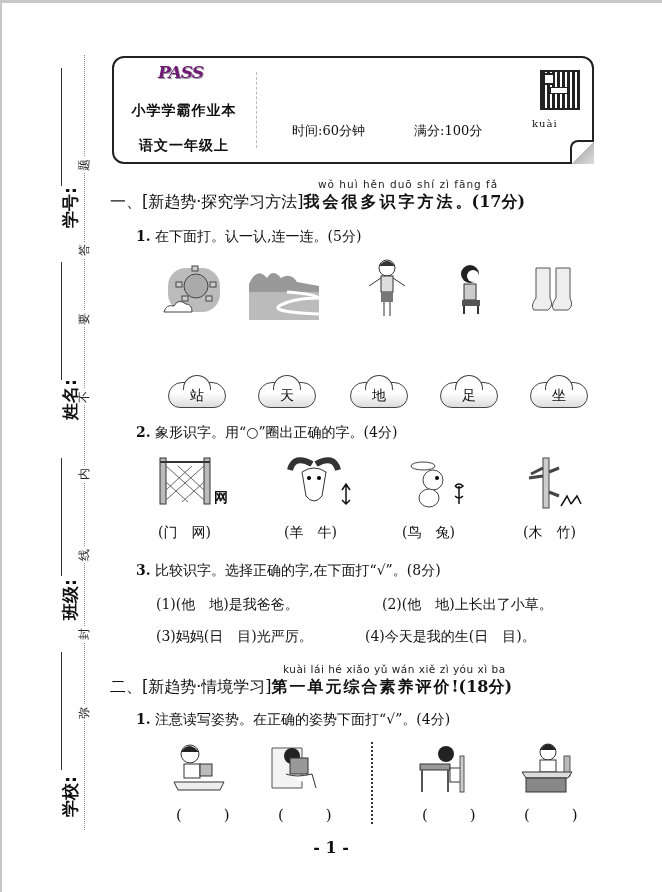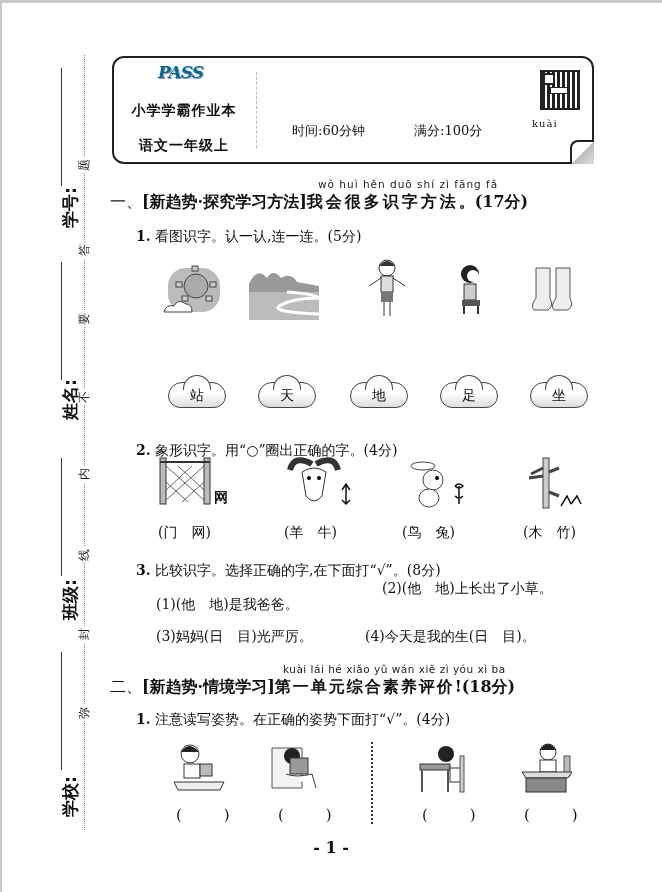--- a/index.html
+++ b/index.html
@@ -22,21 +22,21 @@
   }
   .field-line { position:absolute; left:61px; width:1px; background:#333; }
 
   
   .header-box {
     position:absolute; left:112px; top:56px; width:478px; height:104px;
     border:2px solid #222; border-radius:12px; background:#fff;
   }
   .logo {
     position:absolute; left:44px; top:4px; font-family:"DejaVu Serif", serif; font-weight:bold; font-style:italic;
-    font-size:17px; letter-spacing:-1px; color:#0369a1; text-shadow:1px 1px 0 #999;
+    font-size:17px; letter-spacing:-1px; color:#701a75; text-shadow:1px 1px 0 #999;
   }
   .book-title { position:absolute; left:6px; width:128px; text-align:center; font-family:"DejaVu Sans", sans-serif; font-weight:bold; font-size:14px; letter-spacing:1px; }
   .header-divider { position:absolute; left:142px; top:14px; height:76px; border-left:1px dashed #bbb; }
   .main-title { position:absolute; left:150px; top:22px; width:260px; text-align:center; font-family:"DejaVu Serif", serif; font-weight:bold; font-size:21px; letter-spacing:2px; }
   .meta { position:absolute; top:64px; font-size:13px; }
   .qr {
     position:absolute; left:426px; top:12px; width:36px; height:36px;
     background:
       repeating-linear-gradient(90deg,#222 0 3px,#fff 3px 5px),
       #222;
@@ -46,21 +46,21 @@
   .qr::after { content:""; position:absolute; left:8px; top:15px; width:16px; height:5px; background:#fff; border:1px solid #222; }
   .qr-label { position:absolute; left:418px; top:60px; font-size:10px; letter-spacing:1px; }
   .page-curl {
     position:absolute; right:-2px; bottom:-2px; width:22px; height:22px;
     background:linear-gradient(135deg,#fff 0 48%,#bbb 50%,#ddd 100%);
     border-left:2px solid #222; border-top:2px solid #222; border-top-left-radius:8px;
   }
 
   
   .section { position:absolute; left:110px; font-size:16px; white-space:nowrap; }
-  .section .tag { font-weight:bold;margin-top:36px; }
+  .section .tag { font-weight:normal;margin-top:36px; }
   .section .title-bold { font-weight:bold; letter-spacing:3px; font-family:Liberation Serif, serif; }
   .pinyin { position:absolute; font-family:"DejaVu Sans", sans-serif; font-size:10.5px; color:#222; white-space:nowrap; }
   .question { position:absolute; left:136px; font-size:14px; white-space:nowrap; }
   .question b { font-family:"DejaVu Serif", serif; }
 
   
   .pic { position:absolute; width:64px; height:60px; }
   .cloud {
     position:absolute; width:56px; height:24px; border:1.5px solid #444; border-radius:14px 14px 12px 12px;
     background:linear-gradient(#fff 40%, #ddd); text-align:center; line-height:24px; font-size:14px;
@@ -115,21 +115,21 @@
   <div class="qr-label">kuài</div>
   <div class="page-curl"></div>
 </div>
 
 <div class="pinyin" style="left:318px;top:178px;letter-spacing:1px">wǒ huì hěn duō shí  zì  fāng  fǎ</div>
 <div class="section" style="top:192px">
   <span>一、</span><span class="tag">[新趋势·探究学习方法]</span><span class="title-bold">我会很多识字方法</span><span style="font-weight:bold">。(17分)</span>
 </div>
 
 <div class="question" style="top:228px">
-  <b>1.</b> <span>看图识字。认一认,连一连。(5分)</span>
+  <b>1.</b> <span>在下面打。认一认,连一连。(5分)</span>
 </div>
 
 <div class="pic" style="left:162px;top:262px">
   <svg width="64" height="60" viewBox="0 0 64 60">
     <rect x="6" y="6" width="52" height="44" rx="18" fill="#bbb"></rect>
     <circle cx="34" cy="24" r="12" fill="#aaa" stroke="#444"></circle>
     <g stroke="#444" fill="#ccc">
         <rect x="30" y="4" width="6" height="5"></rect>
         <rect x="48" y="20" width="6" height="5"></rect>
         <rect x="14" y="20" width="6" height="5"></rect>
@@ -174,21 +174,21 @@
     <path d="M28 6 h14 v30 q4 8 -2 12 h-14 q-4 -4 2 -12z" fill="#eee" stroke="#555"></path>
   </svg>
 </div>
 
 <div class="cloud" style="left:168px;top:382px"><span>站</span></div>
 <div class="cloud" style="left:258px;top:382px"><span>天</span></div>
 <div class="cloud" style="left:350px;top:382px"><span>地</span></div>
 <div class="cloud" style="left:440px;top:382px"><span>足</span></div>
 <div class="cloud" style="left:530px;top:382px"><span>坐</span></div>
 
-<div class="question" style="top:442px">
+<div class="question" style="top:424px">
   <b>2.</b> <span>象形识字。用“○”圈出正确的字。(4分)</span>
 </div>
 
 <div class="pic" style="left:158px;top:456px;width:78px">
   <svg width="78" height="50" viewBox="0 0 78 50">
     <rect x="2" y="2" width="6" height="46" fill="#bbb" stroke="#333"></rect>
       <rect x="46" y="2" width="6" height="46" fill="#bbb" stroke="#333"></rect>
     <line x1="2" y1="6" x2="52" y2="6" stroke="#333" stroke-width="2"></line>
     <path d="M8 10 l38 34 M8 26 l22 20 M20 10 l26 24 M46 10 l-38 34 M46 26 l-22 20 M34 10 l-26 24" stroke="#666" fill="none"></path>
     <text x="56" y="46" font-size="14" font-weight="bold" fill="#111">网</text>
@@ -222,21 +222,21 @@
 
 <div class="choice" style="left:158px;top:524px">(门　网)</div>
 <div class="choice" style="left:284px;top:524px">(羊　牛)</div>
 <div class="choice" style="left:402px;top:524px">(鸟　兔)</div>
 <div class="choice" style="left:523px;top:524px">(木　竹)</div>
 
 <div class="question" style="top:562px">
   <b>3.</b> <span>比较识字。选择正确的字,在下面打“√”。(8分)</span>
 </div>
 <div class="choice" style="left:156px;top:596px">(1)(他　地)是我爸爸。</div>
-<div class="choice" style="left:382px;top:580px">(2)(他　地)上长出了小草。</div>
+<div class="choice" style="left:382px;top:596px">(2)(他　地)上长出了小草。</div>
 <div class="choice" style="left:156px;top:628px">(3)妈妈(日　目)光严厉。</div>
 <div class="choice" style="left:365px;top:628px">(4)今天是我的生(日　目)。</div>
 
 <div class="pinyin" style="left:283px;top:663px;letter-spacing:0.5px">kuài lái  hé xiǎo yǔ wán xiě  zì  yóu  xì  ba</div>
 <div class="section" style="top:677px">
   <span>二、</span><span class="tag">[新趋势·情境学习]</span><span class="title-bold" style="letter-spacing:2px">第一单元综合素养评价</span><span style="font-weight:bold">!(18分)</span>
 </div>
 
 <div class="question" style="top:711px">
   <b>1.</b> <span>注意读写姿势。在正确的姿势下面打“√”。(4分)</span>

